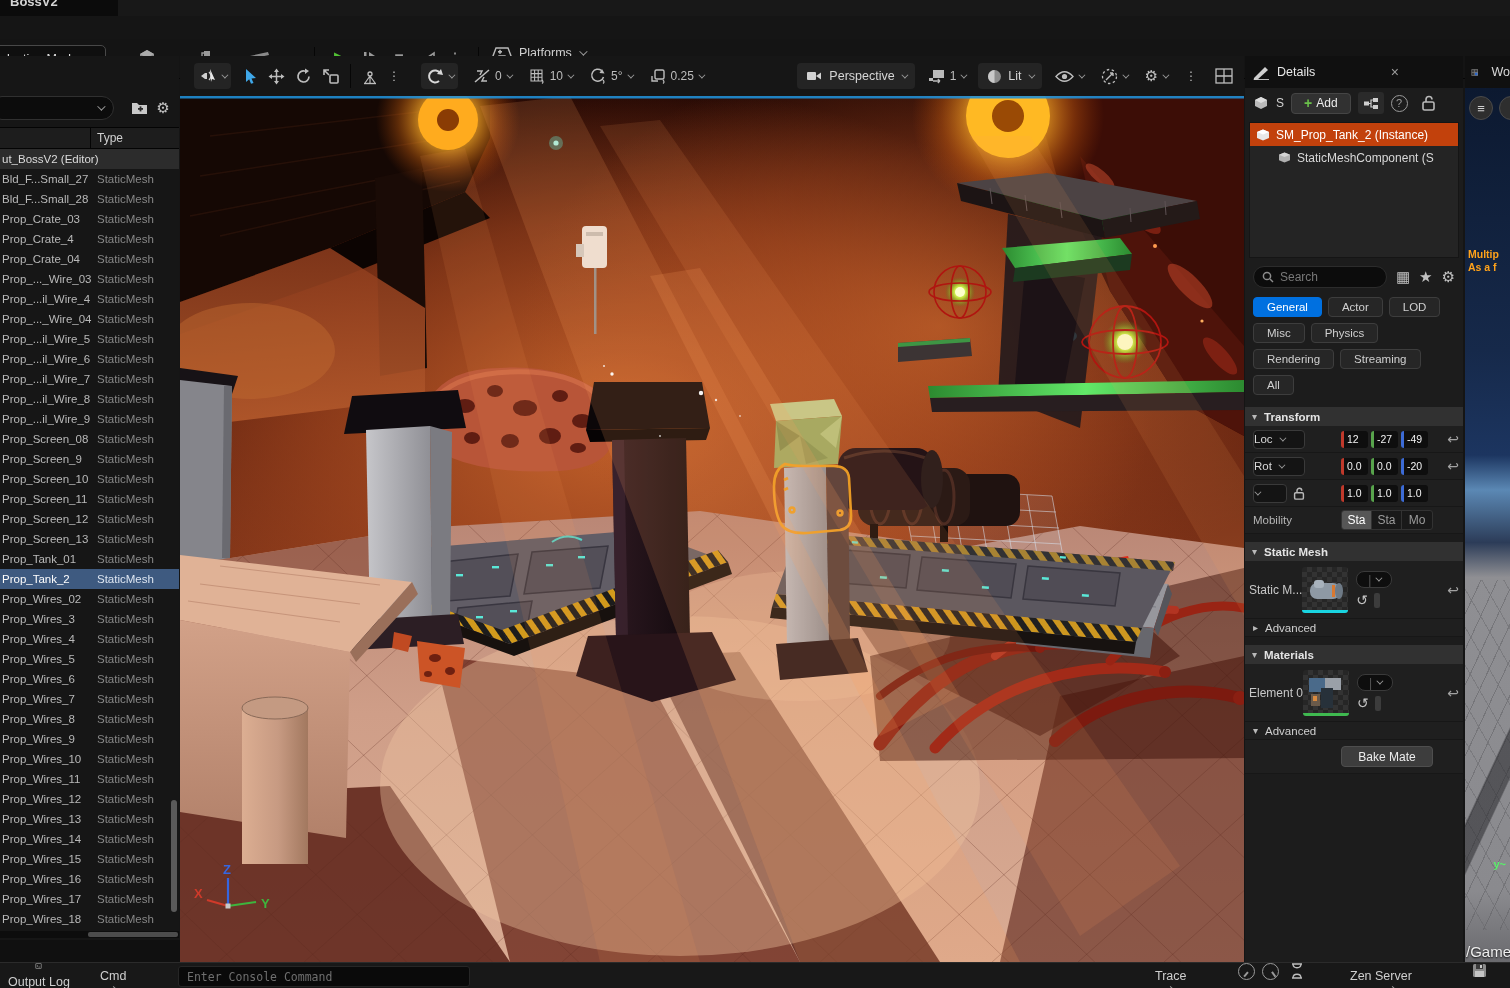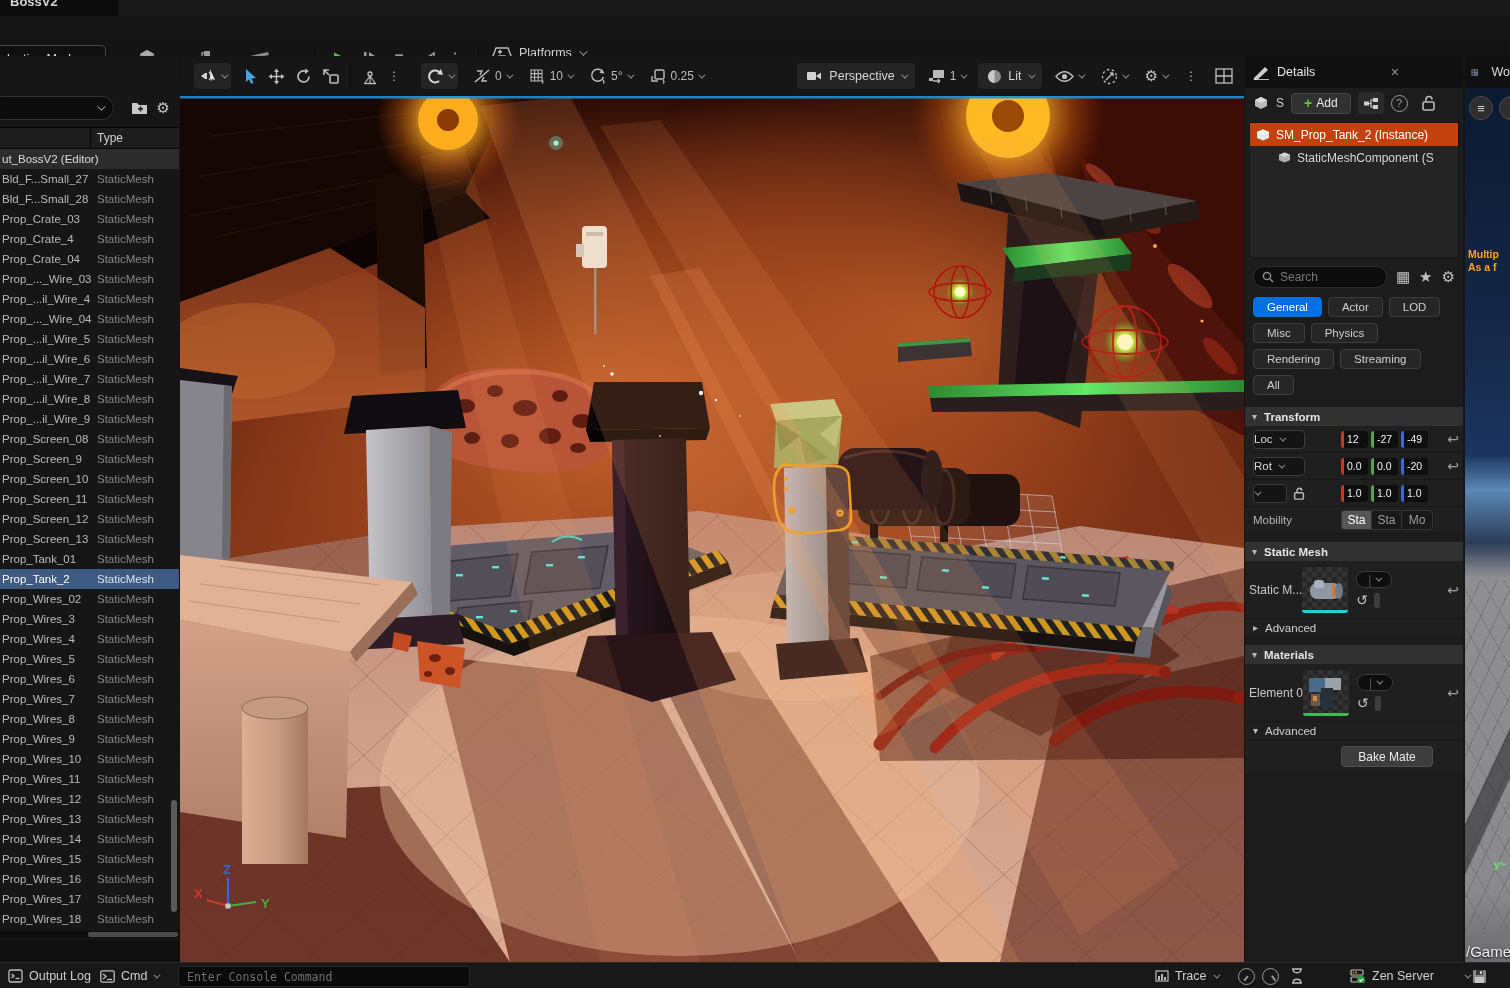--- a/index.html
+++ b/index.html
@@ -107,21 +107,21 @@
   .w-circle.b { left:34px; }
   .w-warn { position:absolute; left:3px; top:160px; color:#ffa21a; font-size:10.5px; font-weight:bold; line-height:13px; white-space:nowrap; }
   .w-grid { position:absolute; left:0; top:492px; width:100%; height:350px; opacity:.5;
     background-image:repeating-linear-gradient(115deg,transparent 0 14px,#5f5f63 14px 15px),repeating-linear-gradient(60deg,transparent 0 18px,#6a6a6e 18px 19px); }
   .w-shadow { position:absolute; left:0; top:600px; width:100%; height:240px; background:linear-gradient(115deg,transparent 40%,rgba(40,40,44,.55) 41%,rgba(40,40,44,.55) 55%,transparent 56%); }
   .w-ygl { position:absolute; right:4px; bottom:92px; color:#59f06a; font-size:11px; font-weight:bold; }
   .w-path { position:absolute; left:1px; bottom:2px; color:#efefef; font-size:15px; white-space:nowrap; text-shadow:0 1px 2px #000;text-align:center; }
 
   
   .statusbar { position:absolute; left:0; top:962px; width:1510px; height:26px; background:#181818; border-top:1px solid #2b2b2b; }
-  .sb-item { position:absolute; top:0; height:26px; display:flex; align-items:center; gap:6px; color:#cfcfcf; font-size:12.5px; }
+  .sb-item { position:absolute; top:0; height:26px; display:flex; align-items:center; gap:6px; color:#cfcfcf; font-size:12.5px;flex-direction:column; }
   .console { position:absolute; left:178px; top:3px; width:292px; height:21px; background:#0a0a0a; border:1px solid #262626; border-radius:3px; color:#6f6f6f; font-family:"DejaVu Sans Mono",monospace; font-size:11.5px; padding-left:8px; display:flex; align-items:center; overflow:hidden; white-space:nowrap; }
   .gauge { width:17px; height:17px; border:1.6px solid #9a9a9a; border-radius:50%; position:relative; }
   .gauge i { position:absolute; left:50%; top:50%; width:1.6px; height:6px; background:#9a9a9a; transform-origin:top center; }
 
   svg text { font-family:"Liberation Sans",sans-serif; }
 </style>
 </head>
 <body>
 
 <div class="app">

